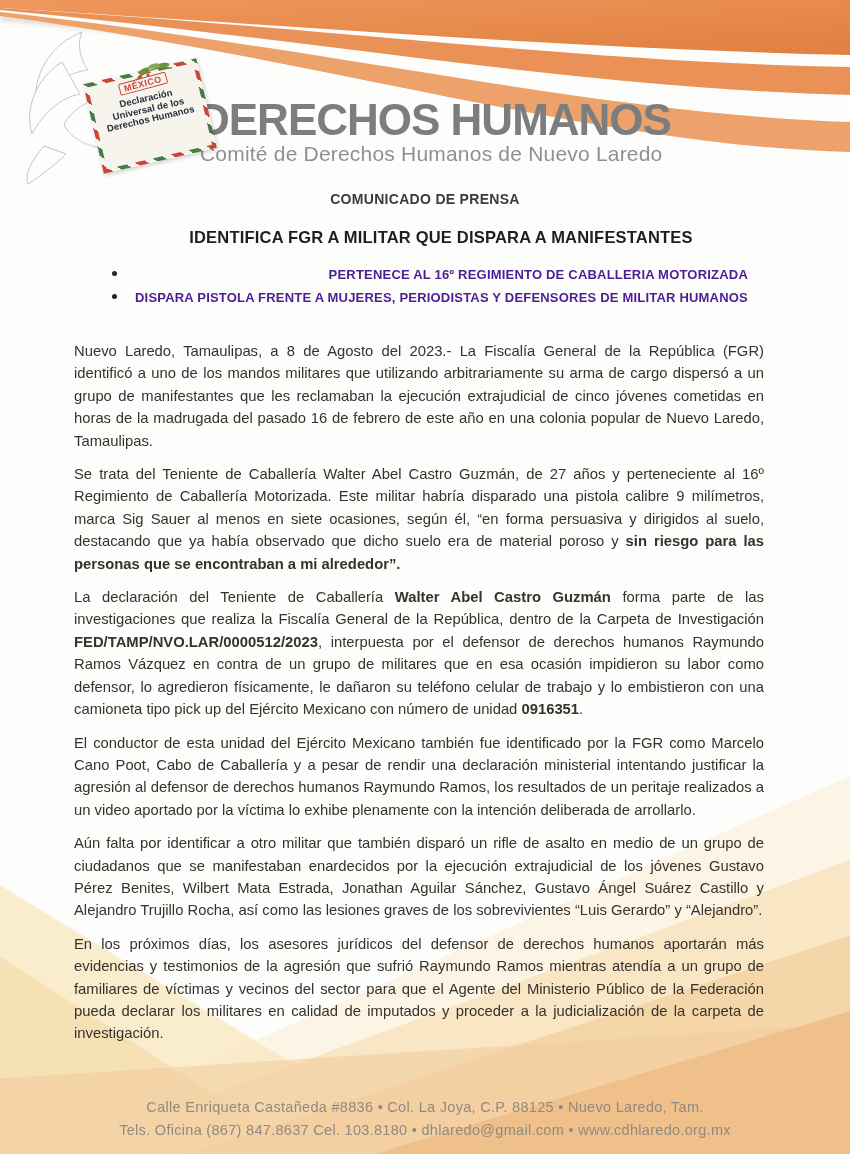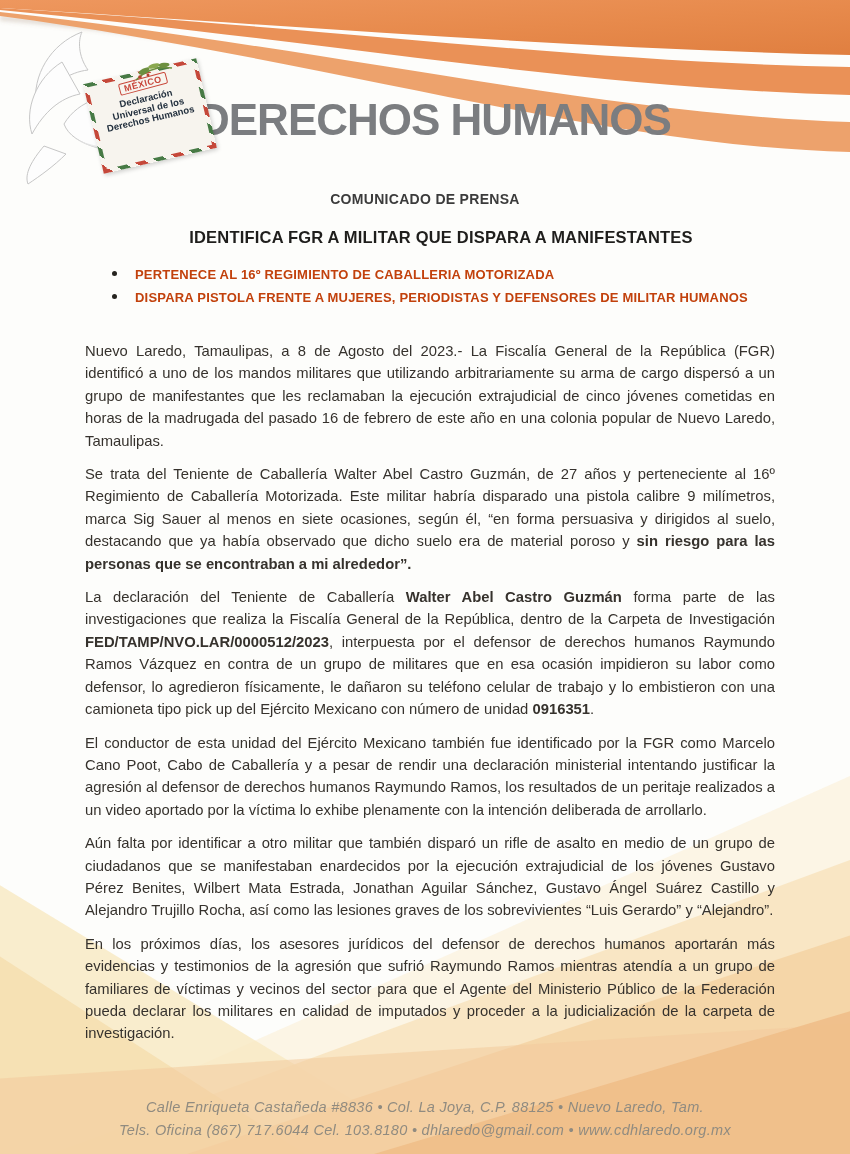--- a/index.html
+++ b/index.html
@@ -33,44 +33,44 @@
   .org-subtitle{position:absolute;left:200px;top:143px;z-index:2;font-size:21px;line-height:22px;
     font-weight:400;letter-spacing:.2px;color:var(--subtitle-gray);white-space:nowrap;}
   .doc-type{position:absolute;left:0;top:176px;width:100%;text-align:center;z-index:2;
     font-size:14px;font-weight:600;letter-spacing:.3px;color:#3B3B3B;margin-top:15px;}
   .headline{position:absolute;left:0;top:212px;width:100%;text-align:center;z-index:2;
     font-size:16.5px;font-weight:700;letter-spacing:.2px;color:#1F1E1C;margin:16px;}
 
   
   .bullets{position:absolute;left:112px;top:263px;z-index:2;margin:0;padding:0;list-style:none;}
   .bullets li{display:flex;align-items:baseline;font-size:13px;font-weight:700;
-    color:#c2410c;line-height:23px;letter-spacing:.2px;}
+    color:#4c1d95;line-height:23px;letter-spacing:.2px;justify-content:space-between;}
   .bullets .dot{width:5px;height:5px;border-radius:50%;background:#26241F;flex:0 0 5px;
     margin-right:18px;position:relative;top:-3px;}
 
   
-  .body-copy{position:absolute;left:85px;top:340px;width:690px;z-index:2;}
+  .body-copy{position:absolute;left:74px;top:340px;width:690px;z-index:2;}
   .body-copy p{margin:0 0 11px 0;font-size:14.8px;line-height:22.4px;color:var(--body-text);
     text-align:justify;}
   .body-copy p strong{font-weight:700;}
 
   
   .bottom-deco{position:absolute;left:0;top:734px;width:850px;height:420px;z-index:0;}
   .wedge{position:absolute;inset:0;}
   .w-ra{background:#FBF2DE;opacity:.75;clip-path:polygon(100% 10%,100% 100%,0 100%);}
   .w-rb{background:#F8E2BB;opacity:.8;clip-path:polygon(100% 30%,100% 100%,6% 100%);}
   .w-rc{background:#F4D2A3;opacity:.85;clip-path:polygon(100% 48%,100% 100%,22% 100%);}
   .w-rd{background:#EFBE88;opacity:.9;clip-path:polygon(100% 66%,100% 100%,44% 100%);}
   .w-le{background:#F7E9C2;opacity:.8;clip-path:polygon(0 36%,52% 100%,0 100%);}
   .w-lf{background:#F5DDAE;opacity:.8;clip-path:polygon(0 53%,36% 100%,0 100%);}
   .w-band{background:#F3CB9C;opacity:.55;clip-path:polygon(0 82%,100% 69%,100% 100%,0 100%);}
 
   
   .footer{position:absolute;left:0;top:1096px;width:100%;text-align:center;z-index:3;
-    color:var(--footer-text);font-size:14.5px;line-height:23px;letter-spacing:.3px;font-style:italic;}
+    color:var(--footer-text);font-size:14.5px;line-height:23px;letter-spacing:.3px;}
 </style>
 </head>
 <body>
 
 <div class="page">
 
   <svg class="top-deco" viewBox="0 0 850 175" preserveAspectRatio="none" aria-hidden="true">
     <defs>
       <linearGradient id="gradO" x1="0" y1="0" x2="1" y2="1">
         <stop offset="0" stop-color="#EE975E"></stop>
@@ -116,20 +116,21 @@
       <span class="stamp">MÉXICO</span>
       <div class="env-lines">
         <div>Declaración</div>
         <div>Universal de los</div>
         <div>Derechos Humanos</div>
       </div>
     </div>
   </div>
 
   <h1 class="org-title" style="margin:0">DERECHOS HUMANOS</h1>
+  <div class="org-subtitle">Comité de Derechos Humanos de Nuevo Laredo</div>
 
   <div class="doc-type">COMUNICADO DE PRENSA</div>
   <h2 class="headline">IDENTIFICA FGR A MILITAR QUE DISPARA A MANIFESTANTES</h2>
 
   <ul class="bullets">
       <li>
         <span class="dot"></span>
         <span>PERTENECE AL 16º REGIMIENTO DE CABALLERIA MOTORIZADA</span>
       </li>
       <li>
@@ -152,16 +153,16 @@
     <div class="wedge w-le"></div>
     <div class="wedge w-rb"></div>
     <div class="wedge w-lf"></div>
     <div class="wedge w-rc"></div>
     <div class="wedge w-band"></div>
     <div class="wedge w-rd"></div>
   </div>
 
   <div class="footer">
     <div>Calle Enriqueta Castañeda #8836 • Col. La Joya, C.P. 88125 • Nuevo Laredo, Tam.</div>
-    <div>Tels. Oficina (867) 717.6044 Cel. 103.8180 • dhlaredo@gmail.com • www.cdhlaredo.org.mx</div>
+    <div>Tels. Oficina (867) 847.8637 Cel. 103.8180 • dhlaredo@gmail.com • www.cdhlaredo.org.mx</div>
   </div>
 
 </div>
 
 </body></html>

